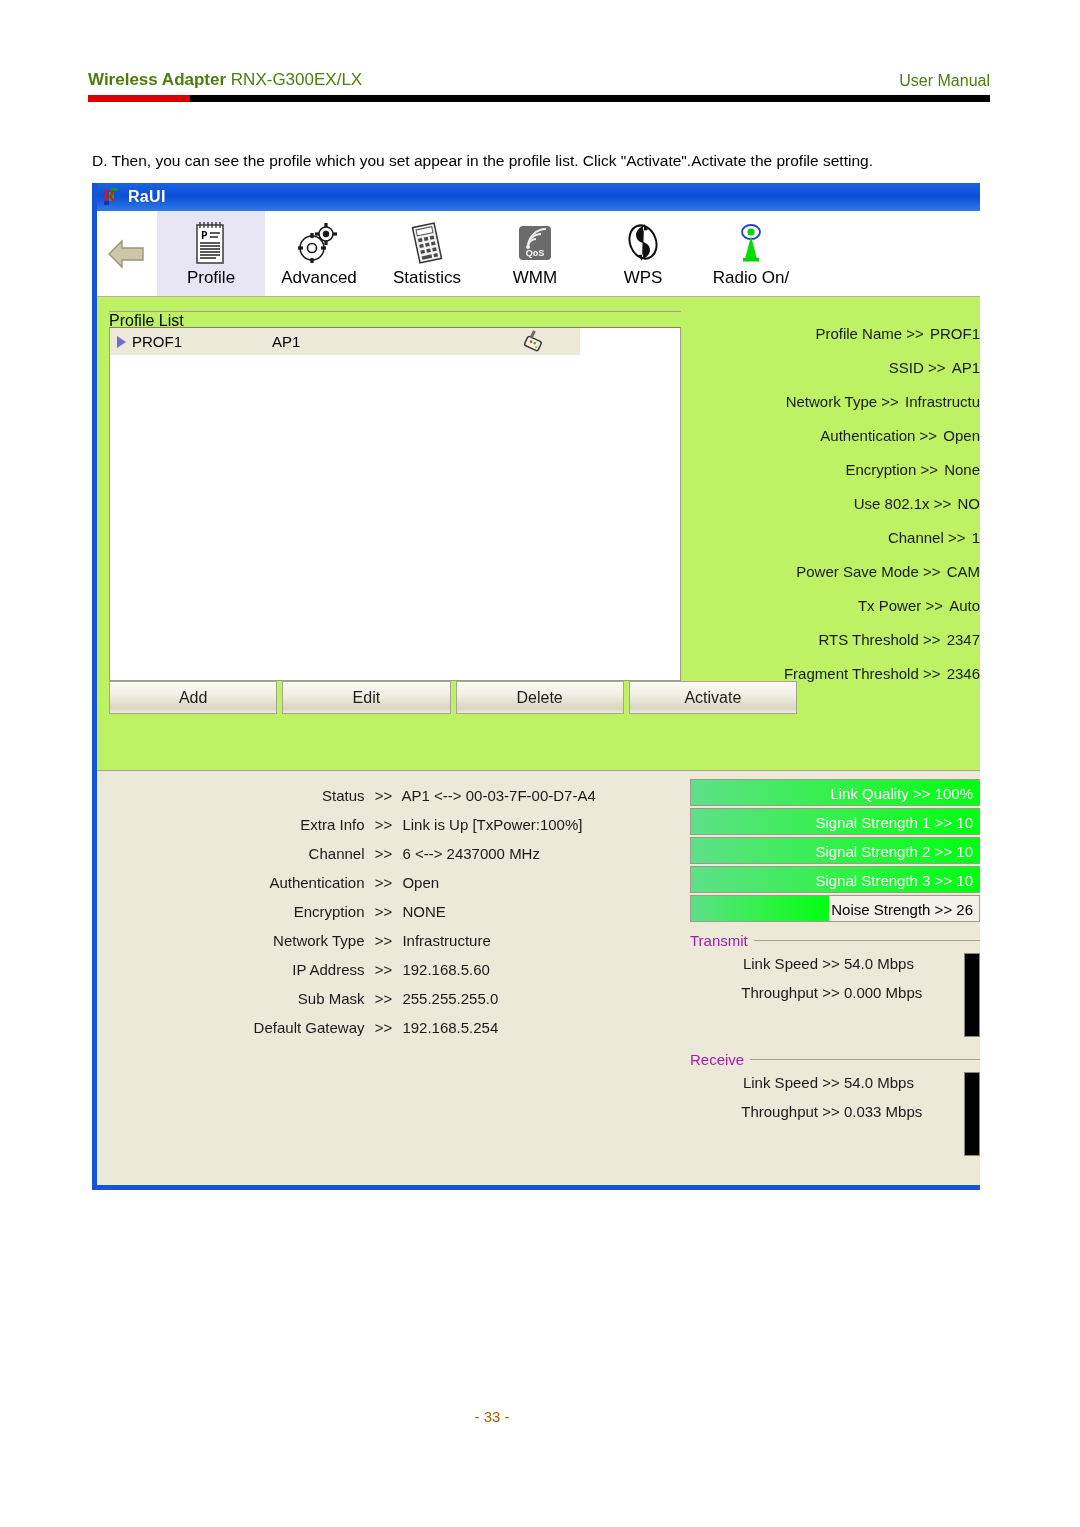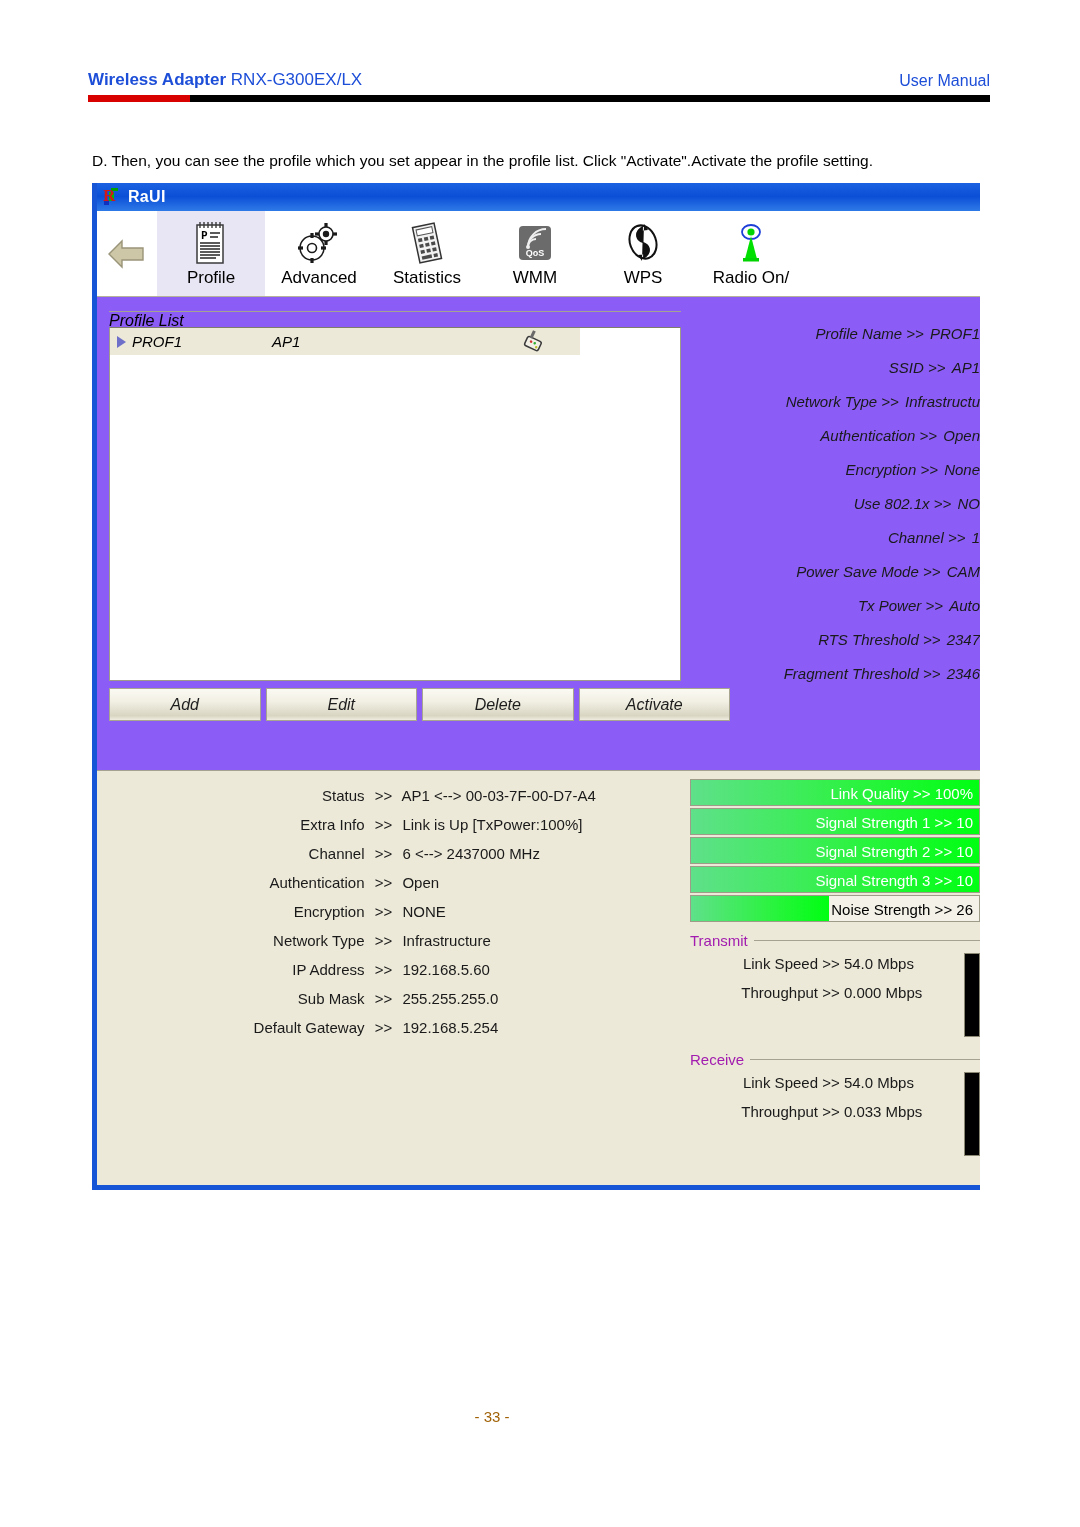--- a/index.html
+++ b/index.html
@@ -18,21 +18,21 @@
     position: absolute;
     left: 88px; top: 70px;
     width: 902px;
     height: 40px;
   }
   .page-header .hdr-row {
     display: flex;
     justify-content: space-between;
     align-items: flex-end;
     font-size: 17px;
-    color: #1d4ed8;
+    color: #4d7c0f;
     padding-bottom: 2px;
   }
   .hdr-left { white-space: nowrap; }
   .hdr-left b { font-weight: bold; }
   .hdr-left span.model { font-weight: normal; }
   .hdr-right { font-size: 16px; }
   .hdr-rule {
     position: relative;
     height: 7px;
     width: 902px;
@@ -147,23 +147,22 @@
     color: #000;
     margin-top: 3px;
     white-space: nowrap;
     font-family: "Liberation Sans", sans-serif;
   }
 
   
   .content {
     position: relative;
     height: 473px;
-    background: #8b5cf6;
-    display: flex;
-    font-style: italic;
+    background: #bef264;
+    display: flex;
   }
   .content-left {
     width: 592px;
     position: relative;
     padding: 14px 0 0 12px;
   }
   .content-right {
     flex: 1 1 auto;
     position: relative;
     padding-top: 20px;
@@ -224,22 +223,21 @@
     border-top: 6px solid transparent;
     border-bottom: 6px solid transparent;
   }
   .list-col-name { width: 140px; font-size: 15px; color: #000; }
   .list-col-ssid { width: 230px; font-size: 15px; color: #000; }
   .list-col-icon { width: 60px; display: flex; justify-content: center; }
 
   .btn-row {
     display: flex;
     gap: 5px;
-    margin-top: 7px;
-    width: 621px;
+    width: 688px;
   }
   .btn {
     flex: 1 1 0;
     height: 33px;
     border: 1px solid #a9a68f;
     background: linear-gradient(to bottom, #fbfaf3 0%, #f2f0e4 40%, #d8d5c2 86%, #efece0 100%);
     font-size: 16px;
     color: #1d1d1d;
     display: flex; align-items: center; justify-content: center;
     cursor: pointer;

